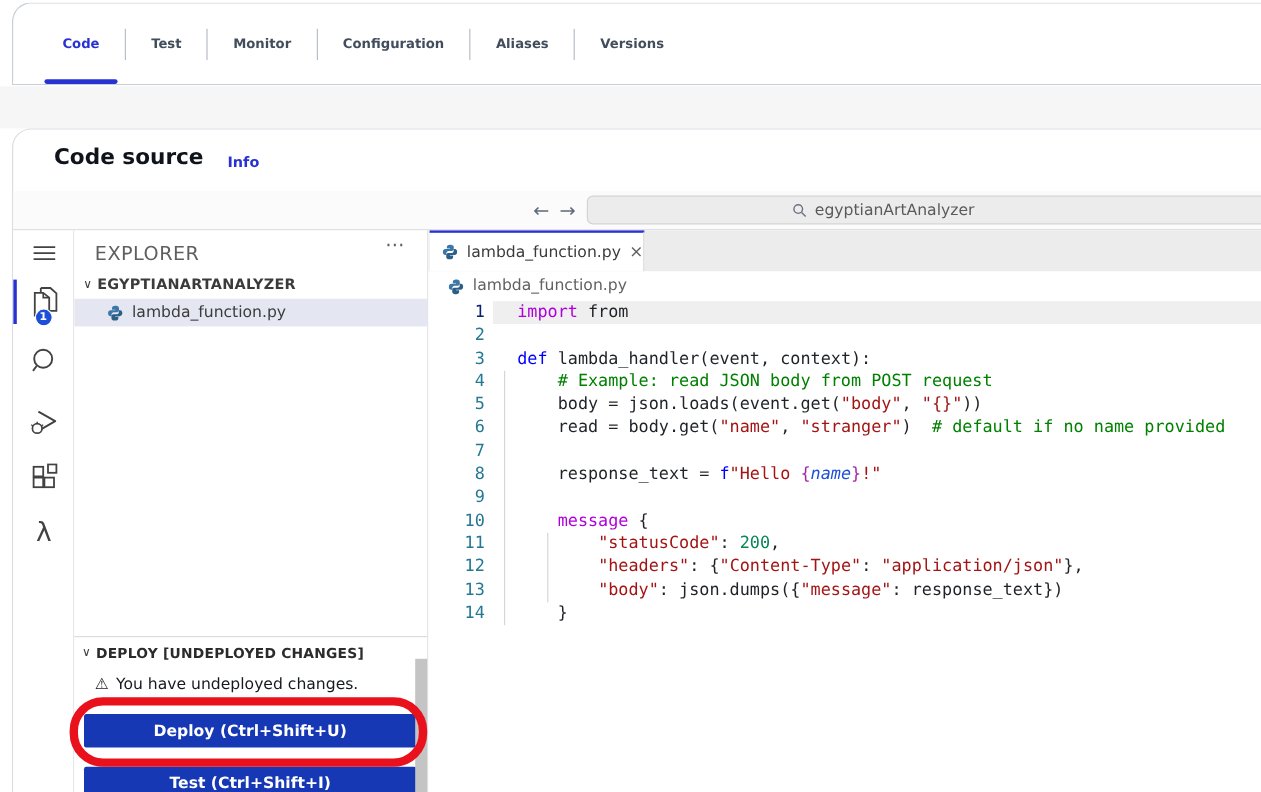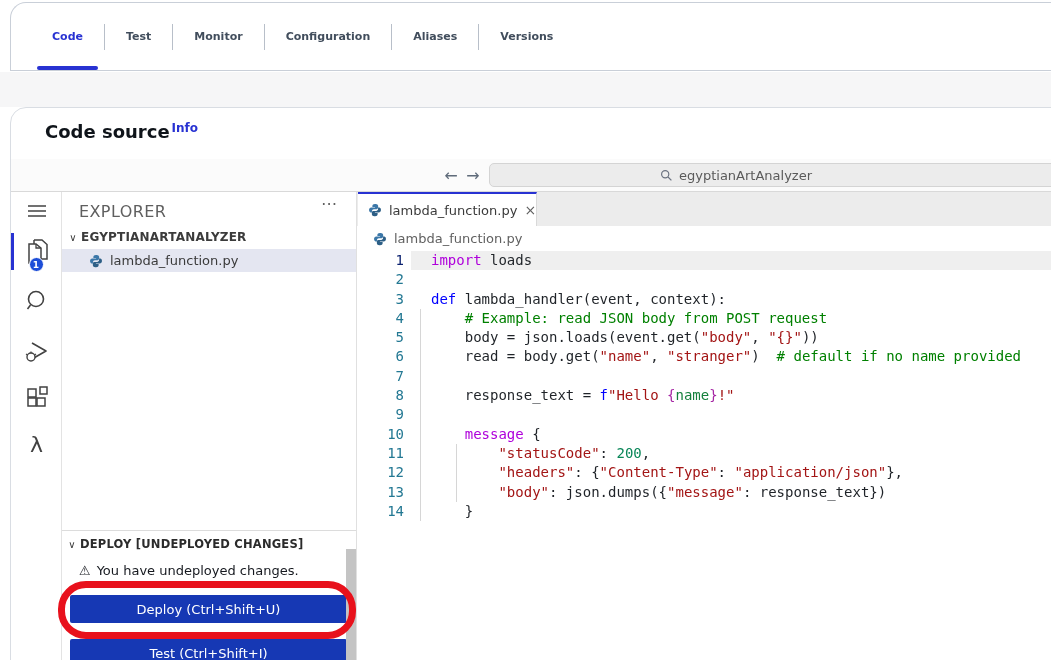--- a/index.html
+++ b/index.html
@@ -17,21 +17,21 @@
   .fn-tab{position:relative;display:flex;align-items:center;padding:0 21px;font-size:11px;font-weight:700;color:#414d5c;cursor:pointer;}
   .fn-tab.active{color:var(--accent);}
   .fn-tab.active::after{content:"";position:absolute;left:6px;right:6px;bottom:0;height:4px;background:var(--accent);border-radius:2px;}
   .fn-tab-div{width:1px;height:26px;background:#b8bfc9;align-self:center;}
 
   .band{position:absolute;left:0;top:72px;width:1051px;height:35px;background:#f6f6f7;}
 
   
   .cs-card{position:absolute;left:10px;top:107px;right:-6px;bottom:-4px;background:#fff;
     border:1px solid var(--border);border-radius:16px 0 0 0;overflow:hidden;}
-  .cs-title-row{position:absolute;left:34px;top:13px;display:flex;align-items:flex-start;gap:2px;}
+  .cs-title-row{position:absolute;left:34px;top:13px;display:flex;align-items:flex-end;gap:20px;}
   .cs-title{font-size:18px;font-weight:700;color:#0f141a;}
   .cs-info{font-size:12px;font-weight:700;color:var(--accent);cursor:pointer;}
 
   
   .toolbar{position:absolute;left:0;right:0;top:51px;height:33px;background:#fbfbfb;border-bottom:1px solid #d9d9d9;}
   .nav-arrow{position:absolute;top:4px;width:20px;height:24px;display:flex;align-items:center;justify-content:center;
     font-size:16px;color:#5f6b7a;cursor:pointer;}
   .nav-back{left:430px;} .nav-fwd{left:452px;}
   .cmd-center{position:absolute;left:478px;right:-10px;top:4px;height:24px;background:#ececec;
     border:1px solid #d4d4d4;border-radius:5px;}
@@ -60,21 +60,21 @@
   .tree-file .py-ic{margin-left:27px;}
   .tree-file-label{font-size:13px;color:#3b3b3b;margin-left:7px;}
 
   .dp-divider{position:absolute;left:0;right:0;top:338px;height:1px;background:#dcdcdc;}
   .dp-header{position:absolute;left:0;right:0;top:343px;height:18px;display:flex;align-items:center;cursor:pointer;}
   .dp-header .tree-chevron{margin-left:2px;}
   .dp-header-label{font-size:11.5px;font-weight:700;color:#2b2b2b;letter-spacing:.2px;}
   .dp-warning{position:absolute;left:17px;top:371px;display:flex;align-items:center;gap:6px;font-size:13px;color:#16191f;}
   .warn-ic{font-size:13px;color:#16191f;}
   .dp-btn{position:absolute;left:8px;width:277px;height:28px;background:var(--btn-blue);color:#fff;
-    font-size:13px;font-weight:400;display:flex;align-items:center;justify-content:center;border-radius:2px;cursor:pointer;
+    font-size:13px;font-weight:700;display:flex;align-items:center;justify-content:center;border-radius:2px;cursor:pointer;
     font-family:"DejaVu Sans",sans-serif;text-align:center;}
   .deploy-btn{top:403px;} .test-btn{top:447px;}
   .exp-scrollbar{position:absolute;right:0;top:357px;bottom:0;width:10px;background:#c4c4c4;cursor:pointer;}
 
   
   .annotation{position:absolute;left:47px;top:389px;width:298px;height:58px;border:7px solid var(--ann-red);
     border-radius:28px;z-index:6;pointer-events:none;}
 
   
   .editor{position:absolute;left:346px;top:0;right:0;bottom:0;background:#fff;}
@@ -91,21 +91,21 @@
   .code-line{display:flex;height:19.3px;line-height:19.3px;white-space:pre;position:relative;z-index:1;}
   .code-line.active{background:linear-gradient(90deg,transparent 54px,#efefef 54px);}
   .ln{width:47px;text-align:right;color:#237893;flex:none;}
   .code-line.active .ln{color:#0b216f;}
   .lc{padding-left:27px;}
   .guide{position:absolute;width:1px;background:#d6d6d6;z-index:0;}
   .guide1{left:63px;top:58px;height:212px;}
   .guide2{left:99px;top:193px;height:58px;}
   .tok-t{color:#1f2328;} .tok-kw{color:#0000ff;} .tok-kw2{color:#af00db;}
   .tok-c{color:#008000;} .tok-s{color:#a31515;} .tok-num{color:#098658;}
-  .tok-fs{color:#15803d;} .tok-fb{color:#a626a4;}
+  .tok-fs{color:#1d4ed8;font-style:italic;} .tok-fb{color:#a626a4;}
 
   svg{display:block;}
 </style>
 </head>
 <body>
 
 <div class="page">
 
   <nav class="fn-tabs-card">
     <div class="fn-tab active">Code</div>
@@ -248,21 +248,21 @@
             <svg width="14" height="14" viewBox="0 0 16 16">
               <path fill="#3b77a8" d="M7.9 1C6 1 5 1.9 5 3.2v1.4h3.1v.6H3.7C2.2 5.2 1.2 6.4 1.2 8.1c0 1.3.6 2.7 2 2.7h1.3V9.2c0-1.2 1-2.2 2.2-2.2h3.1c1 0 1.8-.8 1.8-1.8V3.2C11.6 1.9 10.3 1 8.9 1h-1z"></path>
               <path fill="#2d5f86" d="M8.1 15c1.9 0 2.9-.9 2.9-2.2v-1.4H7.9v-.6h4.4c1.5 0 2.5-1.2 2.5-2.9 0-1.3-.6-2.7-2-2.7h-1.3v1.6c0 1.2-1 2.2-2.2 2.2H6.2c-1 0-1.8.8-1.8 1.8v2c0 1.3 1.3 2.2 2.7 2.2h1z"></path>
             </svg>
           </span>
           <span class="breadcrumb-label">lambda_function.py</span>
         </div>
         <div class="code" id="code-lines">
           <div class="guide guide1"></div>
           <div class="guide guide2"></div>
-        <div class="code-line active"><span class="ln">1</span><span class="lc"><span class="tok-kw2">import</span><span class="tok-t"> loads</span></span></div>
+        <div class="code-line active"><span class="ln">1</span><span class="lc"><span class="tok-kw2">import</span><span class="tok-t"> from</span></span></div>
             <div class="code-line"><span class="ln">2</span><span class="lc"></span></div>
             <div class="code-line"><span class="ln">3</span><span class="lc"><span class="tok-kw">def</span><span class="tok-t"> lambda_handler(event, context):</span></span></div>
             <div class="code-line"><span class="ln">4</span><span class="lc"><span class="tok-t">    </span><span class="tok-c"># Example: read JSON body from POST request</span></span></div>
             <div class="code-line"><span class="ln">5</span><span class="lc"><span class="tok-t">    body = json.loads(event.get(</span><span class="tok-s">"body"</span><span class="tok-t">, </span><span class="tok-s">"{}"</span><span class="tok-t">))</span></span></div>
             <div class="code-line"><span class="ln">6</span><span class="lc"><span class="tok-t">    read = body.get(</span><span class="tok-s">"name"</span><span class="tok-t">, </span><span class="tok-s">"stranger"</span><span class="tok-t">)  </span><span class="tok-c"># default if no name provided</span></span></div>
             <div class="code-line"><span class="ln">7</span><span class="lc"></span></div>
             <div class="code-line"><span class="ln">8</span><span class="lc"><span class="tok-t">    response_text = </span><span class="tok-kw">f</span><span class="tok-s">"Hello </span><span class="tok-fb">{</span><span class="tok-fs">name</span><span class="tok-fb">}</span><span class="tok-s">!"</span></span></div>
             <div class="code-line"><span class="ln">9</span><span class="lc"></span></div>
             <div class="code-line"><span class="ln">10</span><span class="lc"><span class="tok-t">    </span><span class="tok-kw2">message</span><span class="tok-t"> {</span></span></div>
             <div class="code-line"><span class="ln">11</span><span class="lc"><span class="tok-t">        </span><span class="tok-s">"statusCode"</span><span class="tok-t">: </span><span class="tok-num">200</span><span class="tok-t">,</span></span></div>

